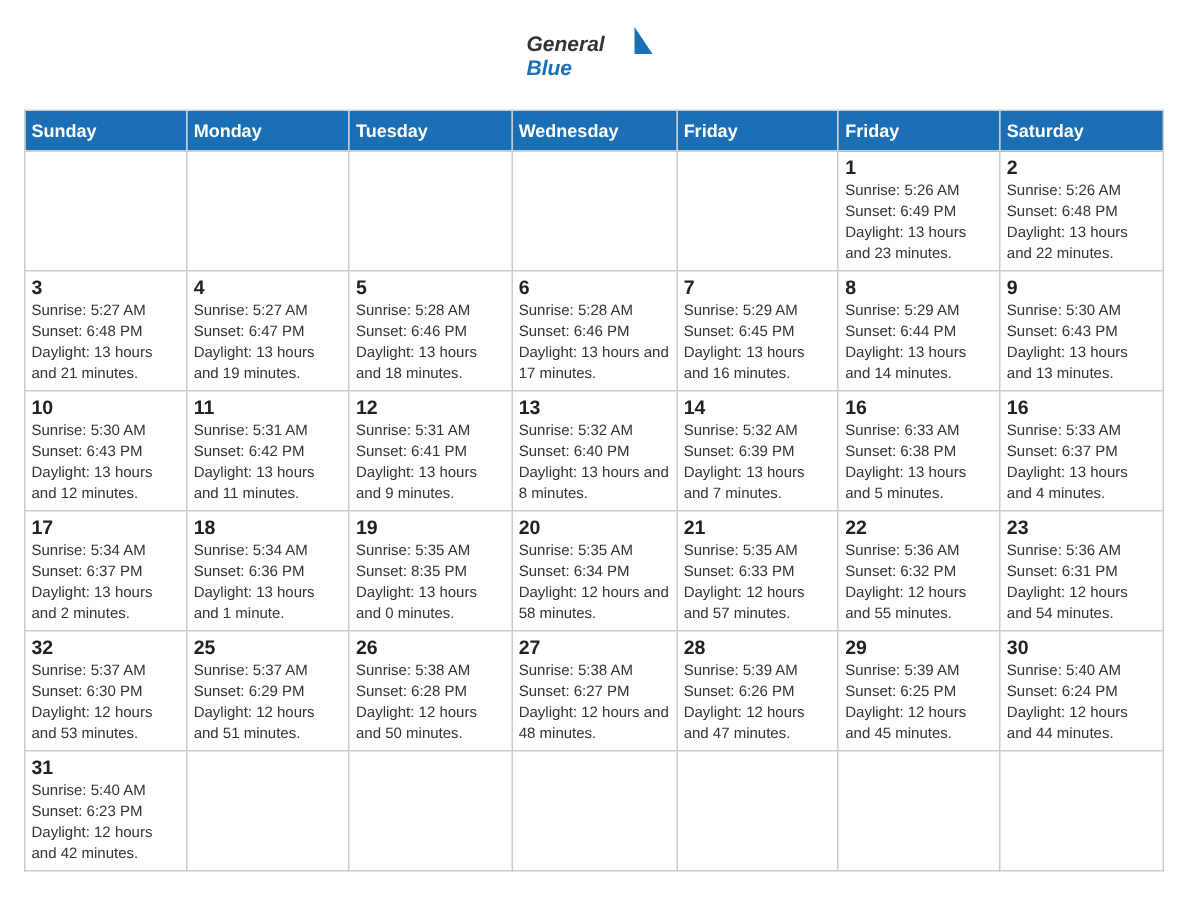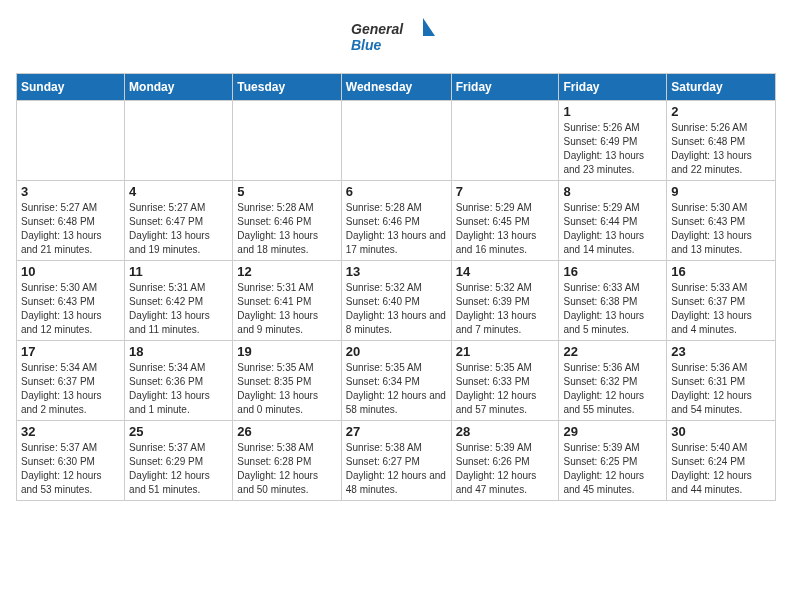--- a/index.html
+++ b/index.html
@@ -294,14 +294,28 @@
 Sunset: 6:25 PM
 Daylight: 12 hours and 45 minutes.</div>
         </td>
         <td>
           <span class="day-number">30</span>
           <div class="day-info">Sunrise: 5:40 AM
 Sunset: 6:24 PM
 Daylight: 12 hours and 44 minutes.</div>
         </td>
       </tr>
+      <tr>
+        <td>
+          <span class="day-number">31</span>
+          <div class="day-info">Sunrise: 5:40 AM
+Sunset: 6:23 PM
+Daylight: 12 hours and 42 minutes.</div>
+        </td>
+        <td class="empty"></td>
+        <td class="empty"></td>
+        <td class="empty"></td>
+        <td class="empty"></td>
+        <td class="empty"></td>
+        <td class="empty"></td>
+      </tr>
     </tbody>
 </table>
 
 </body></html>

